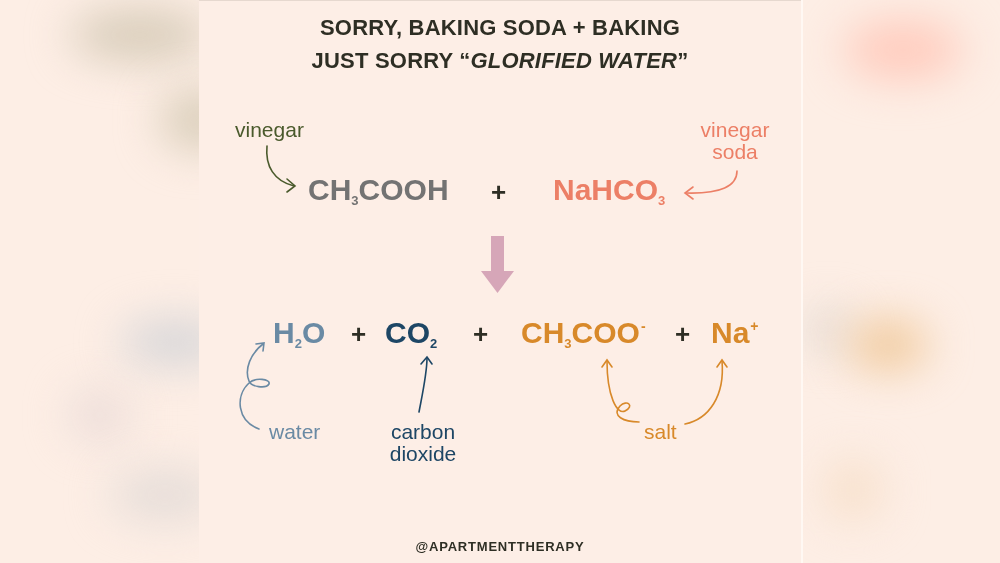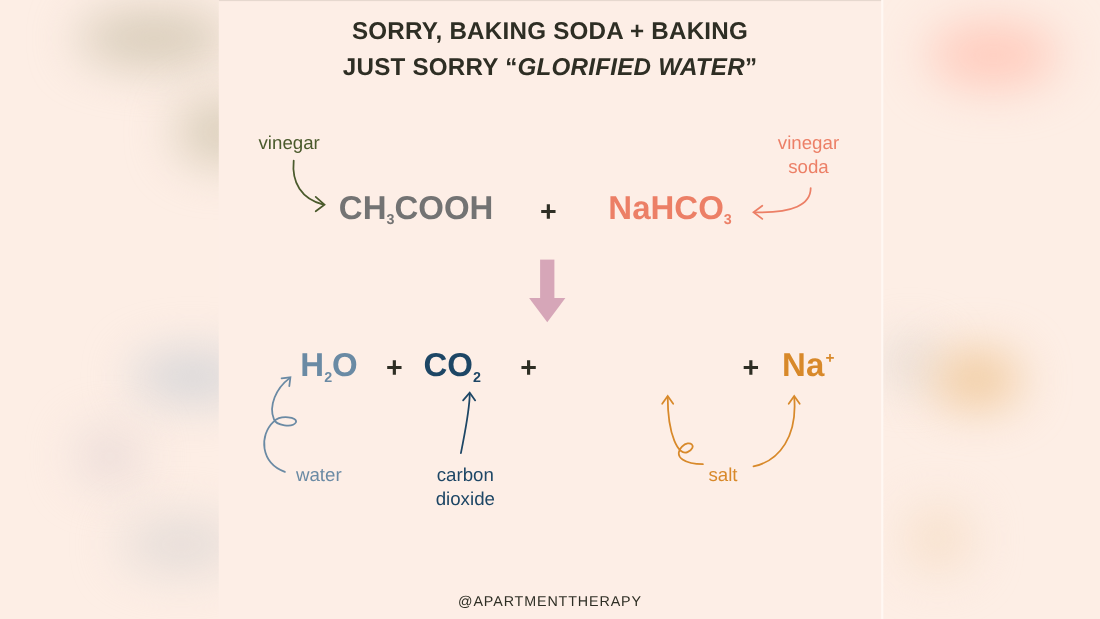--- a/index.html
+++ b/index.html
@@ -30,26 +30,26 @@
   .chem {
     position:absolute; font-weight:bold; font-size:30px; line-height:1;
     white-space:nowrap;
   }
   .chem sub { font-size:13px; vertical-align:baseline; position:relative; top:5px; }
   .chem sup { font-size:14px; vertical-align:baseline; position:relative; top:-12px; margin-left:1px; }
   .plus {
     position:absolute; font-weight:bold; font-size:26px; color:#2e2e24; line-height:1;
   }
   .label {
-    position:absolute; font-size:17px; line-height:22px; text-align:center; white-space:nowrap;
+    position:absolute; font-size:21px; line-height:22px; text-align:center; white-space:nowrap;
   }
   svg.arrows { position:absolute; left:0; top:0; }
   .footer {
     position:absolute; left:0; top:538px; width:602px; text-align:center;
-    font-size:13px; font-weight:normal; color:#2e2e24; letter-spacing:0.8px;
+    font-size:13px; font-weight:bold; color:#2e2e24; letter-spacing:0.8px;
   }
 </style>
 </head>
 <body>
 
 <div class="bg-left">
   <div class="blob" style="left:70px;top:10px;width:140px;height:50px;background:#d6cbb8;"></div>
   <div class="blob" style="left:160px;top:90px;width:80px;height:60px;background:#d8cdb9;"></div>
   <div class="blob" style="left:120px;top:320px;width:110px;height:45px;background:#d5d5d8;"></div>
   <div class="blob" style="left:70px;top:390px;width:60px;height:50px;background:#eadbd8;"></div>
@@ -108,20 +108,21 @@
   <div class="chem" style="left:339px;top:174px;color:#ec7f66;margin-left:15px;"><span>NaHCO</span><sub>3</sub></div>
   <div class="label" style="left:496px;top:118px;color:#ec7f66;width:80px;">
       <div>vinegar</div>
       <div>soda</div>
     </div>
 
   <div class="chem" style="left:74px;top:317px;color:#6a8aa4;"><span>H</span><sub>2</sub><span>O</span></div>
   <div class="plus" style="left:152px;top:320px;">+</div>
   <div class="chem" style="left:186px;top:317px;color:#1d4665;"><span>CO</span><sub>2</sub></div>
   <div class="plus" style="left:274px;top:320px;">+</div>
+  <div class="chem" style="left:322px;top:317px;color:#d8892a;"><span>CH</span><sub>3</sub><span>COO</span><sup>-</sup></div>
   <div class="plus" style="left:476px;top:320px;">+</div>
   <div class="chem" style="left:512px;top:317px;color:#d8892a;"><span>Na</span><sup>+</sup></div>
 
   <div class="label" style="left:70px;top:420px;color:#6a8aa4;">water</div>
   <div class="label" style="left:188px;top:420px;color:#1d4665;width:72px;">
       <div>carbon</div>
       <div>dioxide</div>
     </div>
   <div class="label" style="left:445px;top:420px;color:#d8892a;">salt</div>
 

